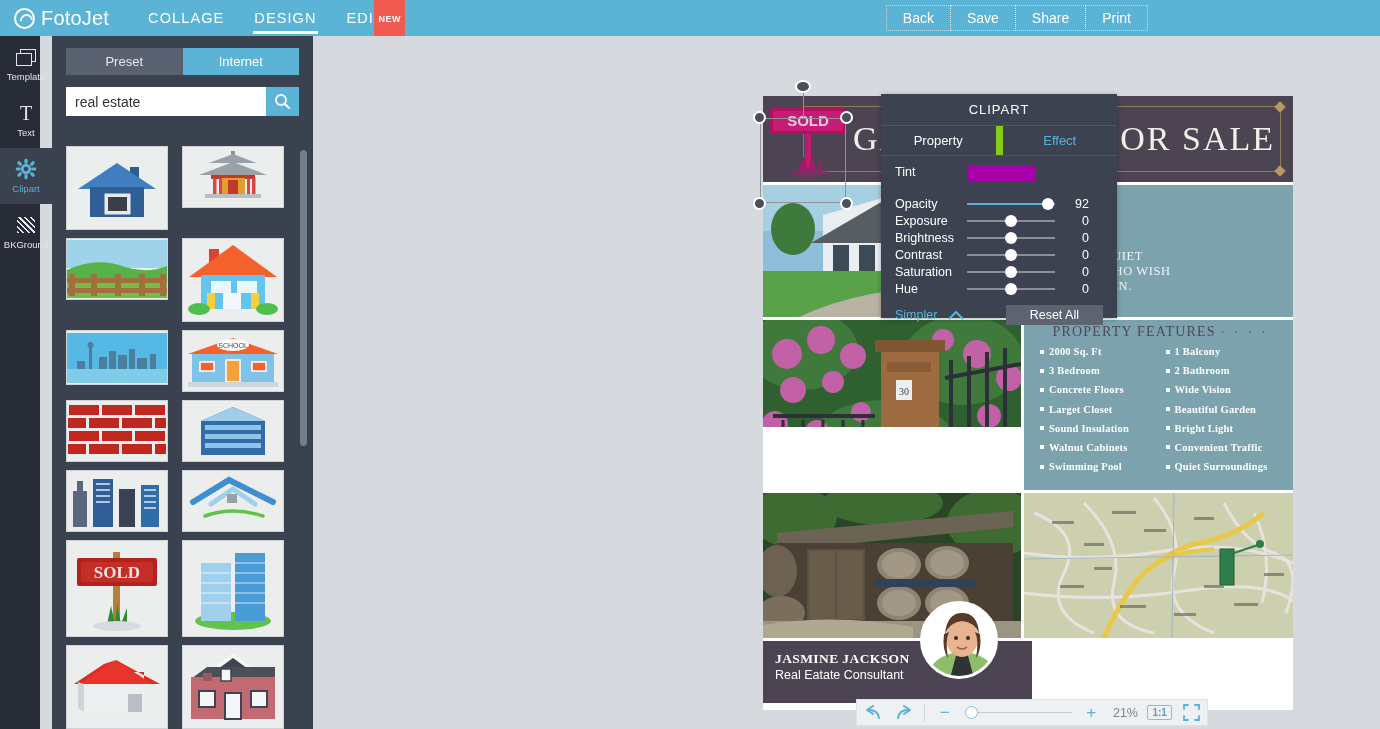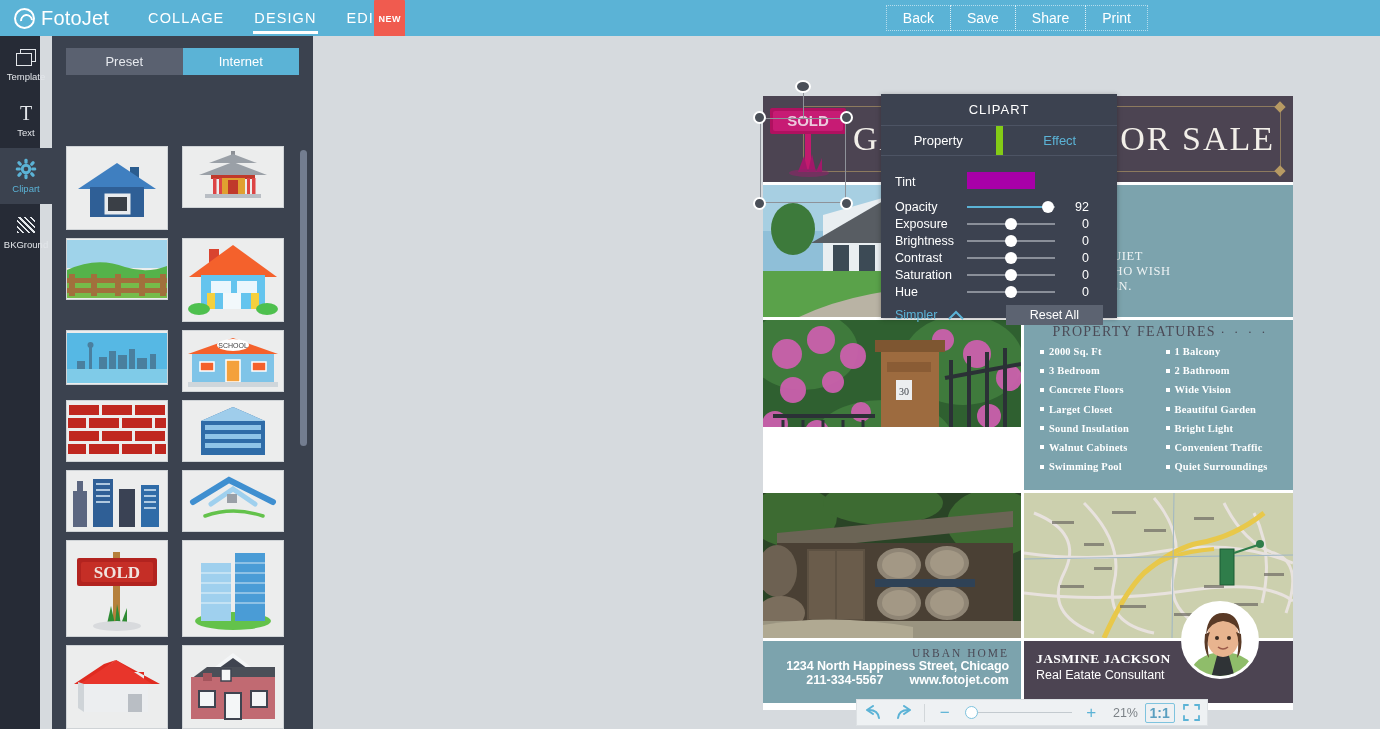--- a/index.html
+++ b/index.html
@@ -224,21 +224,21 @@
     text-align: center; color: #ffffff; font-size: 13px; letter-spacing: 1px;
     padding: 8px 0 8px 0;
   }
   .pp-tabs { display: flex; border-top: 1px solid #4d5464; border-bottom: 1px solid #4d5464; }
   .pp-tab {
     flex: 1; text-align: center; font-size: 13px; padding: 7px 0;
     color: #ffffff; cursor: pointer;
   }
   .pp-tab + .pp-tab { border-left: 7px solid #84cc16; color: #5bb3d6; }
   .pp-body { padding: 9px 14px 0 14px; }
-  .pp-row { display: flex; align-items: flex-end; height: 17px; margin-bottom: 0; }
+  .pp-row { display: flex; align-items: flex-start; height: 17px; margin-bottom: 0; }
   .pp-label { width: 72px; color: #ffffff; font-size: 12.5px; }
   .pp-swatch { width: 68px; height: 17px; background: #a800a8; cursor: pointer; }
   .pp-tintrow { height: 24px; margin-bottom: 8px; }
   .pp-slider { position: relative; width: 88px; height: 14px; cursor: pointer; }
   .pp-track { position: absolute; left: 0; right: 0; top: 6px; height: 1.6px; background: #8a8f99; }
   .pp-fill { position: absolute; left: 0; top: 6px; height: 1.6px; background: #5bb3d6; }
   .pp-knob {
     position: absolute; top: 1px; width: 12px; height: 12px; border-radius: 50%;
     background: #ffffff; margin-left: -6px; cursor: pointer;
   }
@@ -260,21 +260,21 @@
   .zb-btn { width: 36px; height: 27px; display: flex; align-items: center; justify-content: center; cursor: pointer; color: #5bb3d6; }
   .zb-sep { width: 1px; height: 18px; background: #d2d7da; margin: 0 4px; }
   .zb-slider { position: relative; width: 122px; height: 14px; margin: 0 4px; cursor: pointer; }
   .zb-track { position: absolute; left: 0; right: 0; top: 6px; height: 1.6px; background: #c3cacf; }
   .zb-knob {
     position: absolute; top: 0; left: 6px; width: 13px; height: 13px;
     border-radius: 50%; background: #ffffff; border: 1.6px solid #7ec3de; margin-left: -6px; cursor: pointer;
   }
   .zb-pct { color: #7c8287; font-size: 12.5px; width: 42px; text-align: center; }
   .zb-11 {
-    border: 1px solid #7ec3de; color: #5a9fc0; font-size: 14px; padding: 1px 4px;
+    border: 1px solid #7ec3de; color: #5a9fc0; font-size: 10px; padding: 1px 4px;
     border-radius: 2px; cursor: pointer; font-weight: bold;
   }
 </style>
 </head>
 <body>
 
 <div id="app">
 
   <div class="topbar">
     <div class="logo-wrap">
@@ -330,20 +330,29 @@
           <span class="ic-bkg"></span>
         </div>
       <div>BKGround</div>
     </div>
   </div>
 
   <div class="panel">
     <div class="segtabs">
       <div class="segtab">Preset</div>
       <div class="segtab on">Internet</div>
+    </div>
+    <div class="searchrow">
+      <input class="searchbox" value="real estate" style="">
+      <button class="searchbtn">
+        <svg width="17" height="17" viewBox="0 0 17 17">
+          <circle cx="7" cy="7" r="5" fill="none" stroke="#fff" stroke-width="1.8"></circle>
+          <line x1="10.8" y1="10.8" x2="15" y2="15" stroke="#fff" stroke-width="2" stroke-linecap="round"></line>
+        </svg>
+      </button>
     </div>
 
     <div class="thumbgrid">
 
       <div class="thumb" style="height:84px">
         <svg width="90" height="70" viewBox="0 0 90 70">
           <rect x="58" y="14" width="9" height="14" fill="#2b5d8f"></rect>
           <polygon points="45,10 84,36 6,36" fill="#3f7fc0"></polygon>
           <rect x="18" y="34" width="54" height="30" fill="#2f5f96"></rect>
           <rect x="34" y="42" width="23" height="18" fill="#e8ebee" stroke="#e8ebee" stroke-width="3"></rect>
@@ -801,28 +810,20 @@
               <rect x="210" y="110" width="24" height="3"></rect>
                 <rect x="240" y="80" width="20" height="3"></rect>
               <rect x="70" y="74" width="18" height="3"></rect>
                 <rect x="180" y="92" width="20" height="3"></rect>
             </g>
           </svg>
         </div>
       </div>
 
       <div class="prow" style="margin-top:3px">
-        <div class="contact-cell">
-          <div class="urban">URBAN HOME</div>
-          <div class="addr">1234 North Happiness Street, Chicago</div>
-          <div class="phonerow">
-            <span>211-334-5567</span>
-            <span>www.fotojet.com</span>
-          </div>
-        </div>
         <div class="agent-cell">
           <div class="agent-name">JASMINE JACKSON</div>
           <div class="agent-role">Real Eatate Consultant</div>
           <div class="avatar">
             <svg width="78" height="78" viewBox="0 0 78 78">
               <rect width="78" height="78" fill="#ffffff"></rect>
               <ellipse cx="39" cy="74" rx="34" ry="26" fill="#8fbd6a"></ellipse>
               <path d="M26 78 L34 48 L44 48 L52 78Z" fill="#2f3336"></path>
               <ellipse cx="39" cy="34" rx="16" ry="19" fill="#e8b48f"></ellipse>
               <path d="M22 30 Q24 9 39 9 Q55 9 56 30 Q52 18 39 17 Q27 18 22 30Z" fill="#5a3a26"></path>

